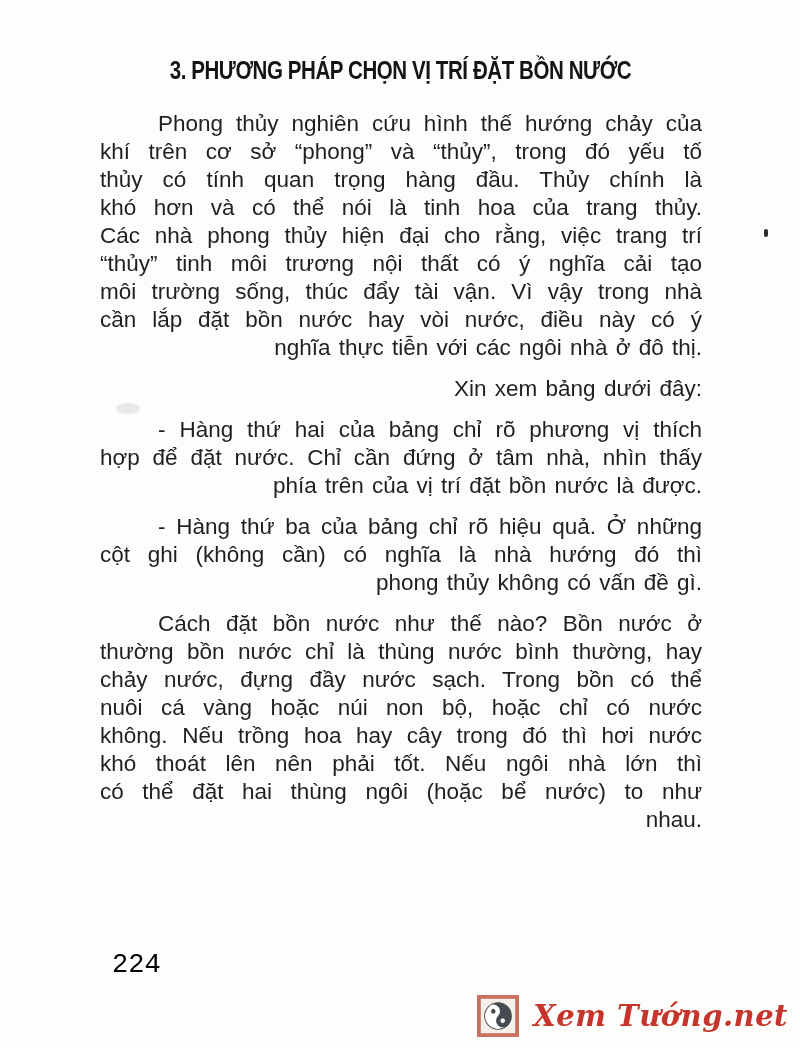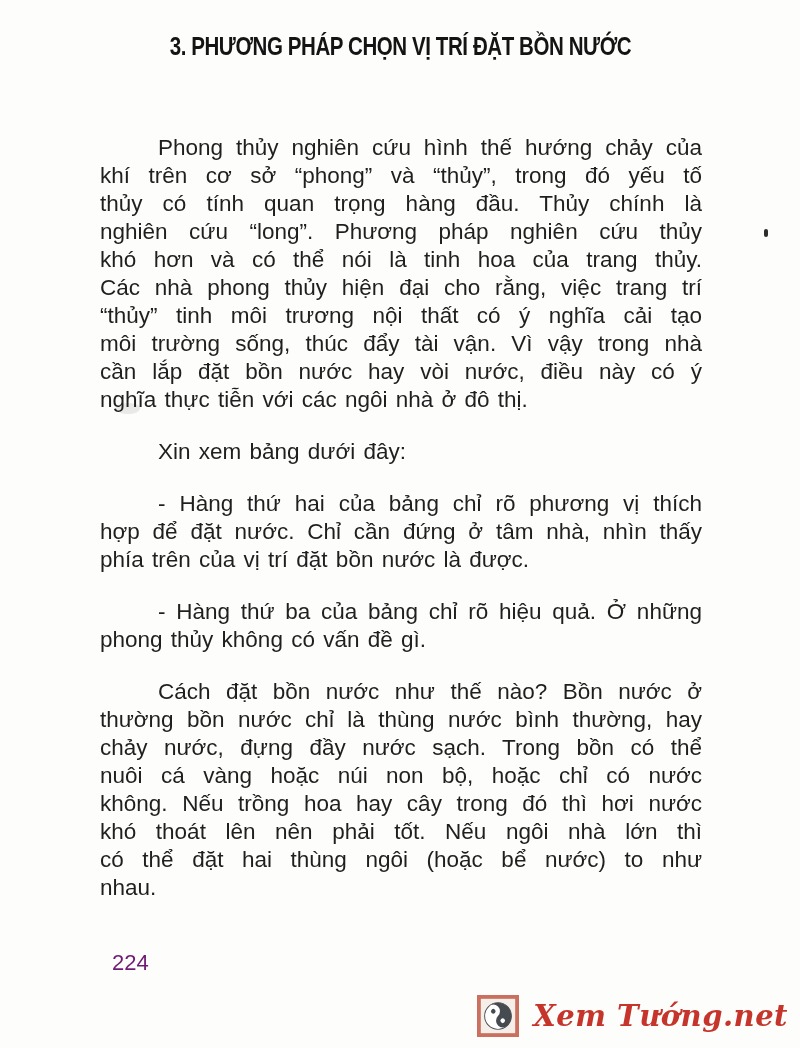--- a/index.html
+++ b/index.html
@@ -12,54 +12,54 @@
     width: 800px;
     height: 1048px;
     background: #fdfdfb;
     overflow: hidden;
     font-family: "Liberation Sans", sans-serif;
     color: #1f1f1f;
   }
   .title-row {
     display: flex;
     justify-content: center;
-    padding-top: 32px;
+    padding-top: 56px;
   }
   .doc-title {
     font-size: 25px;
     font-weight: bold;
     letter-spacing: -0.5px;
     white-space: nowrap;
     transform: scaleX(0.82);
     transform-origin: center;
     color: #141414;
   }
   .text-column {
     position: absolute;
     left: 100px;
     top: 110px;
     width: 602px;
     font-size: 22.5px;
     line-height: 28px;
     word-spacing: 2px;
   }
   .para { margin: 0 0 13px 0; }
-  .line { text-align: left; }
+  .line { text-align: right; }
   .line.j {
     text-align: justify;
     text-align-last: justify;
   }
-  .line.ind { text-indent: 58px; margin-top: 24px; }
+  .line.ind { text-indent: 58px; }
   .page-number {
     position: absolute;
     left: 112px;
     top: 950px;
-    font-family: Liberation Sans, sans-serif;
-    font-size: 22px;
-    color: #701a75;
+    font-family: Liberation Mono, monospace;
+    font-size: 27px;
+    color: #000000;
   }
   .watermark {
     position: absolute;
     right: 12px;
     top: 995px;
     display: flex;
     align-items: center;
     gap: 14px;
   }
   .wm-icon { width: 42px; height: 42px; display: block; }
@@ -98,41 +98,41 @@
   <div class="title-row">
     <div class="doc-title">3. PHƯƠNG PHÁP CHỌN VỊ TRÍ ĐẶT BỒN NƯỚC</div>
   </div>
 
   <div class="text-column">
 
     <div class="para">
       <div class="line j ind">Phong thủy nghiên cứu hình thế hướng chảy của</div>
       <div class="line j">khí trên cơ sở “phong” và “thủy”, trong đó yếu tố</div>
       <div class="line j">thủy có tính quan trọng hàng đầu. Thủy chính là</div>
-      <div class="line j">nghiên cứu “long”. Phương pháp nghiên cứu thủy</div>
       <div class="line j">khó hơn và có thể nói là tinh hoa của trang thủy.</div>
       <div class="line j">Các nhà phong thủy hiện đại cho rằng, việc trang trí</div>
       <div class="line j">“thủy” tinh môi trương nội thất có ý nghĩa cải tạo</div>
       <div class="line j">môi trường sống, thúc đẩy tài vận. Vì vậy trong nhà</div>
       <div class="line j">cần lắp đặt bồn nước hay vòi nước, điều này có ý</div>
       <div class="line">nghĩa thực tiễn với các ngôi nhà ở đô thị.</div>
     </div>
 
     <div class="para">
       <div class="line ind">Xin xem bảng dưới đây:</div>
     </div>
 
     <div class="para">
       <div class="line j ind">- Hàng thứ hai của bảng chỉ rõ phương vị thích</div>
       <div class="line j">hợp để đặt nước. Chỉ cần đứng ở tâm nhà, nhìn thấy</div>
       <div class="line">phía trên của vị trí đặt bồn nước là được.</div>
     </div>
 
     <div class="para">
       <div class="line j ind">- Hàng thứ ba của bảng chỉ rõ hiệu quả. Ở những</div>
+      <div class="line j">cột ghi (không cần) có nghĩa là nhà hướng đó thì</div>
       <div class="line">phong thủy không có vấn đề gì.</div>
     </div>
 
     <div class="para">
       <div class="line j ind">Cách đặt bồn nước như thế nào? Bồn nước ở</div>
       <div class="line j">thường bồn nước chỉ là thùng nước bình thường, hay</div>
       <div class="line j">chảy nước, đựng đầy nước sạch. Trong bồn có thể</div>
       <div class="line j">nuôi cá vàng hoặc núi non bộ, hoặc chỉ có nước</div>
       <div class="line j">không. Nếu trồng hoa hay cây trong đó thì hơi nước</div>
       <div class="line j">khó thoát lên nên phải tốt. Nếu ngôi nhà lớn thì</div>

